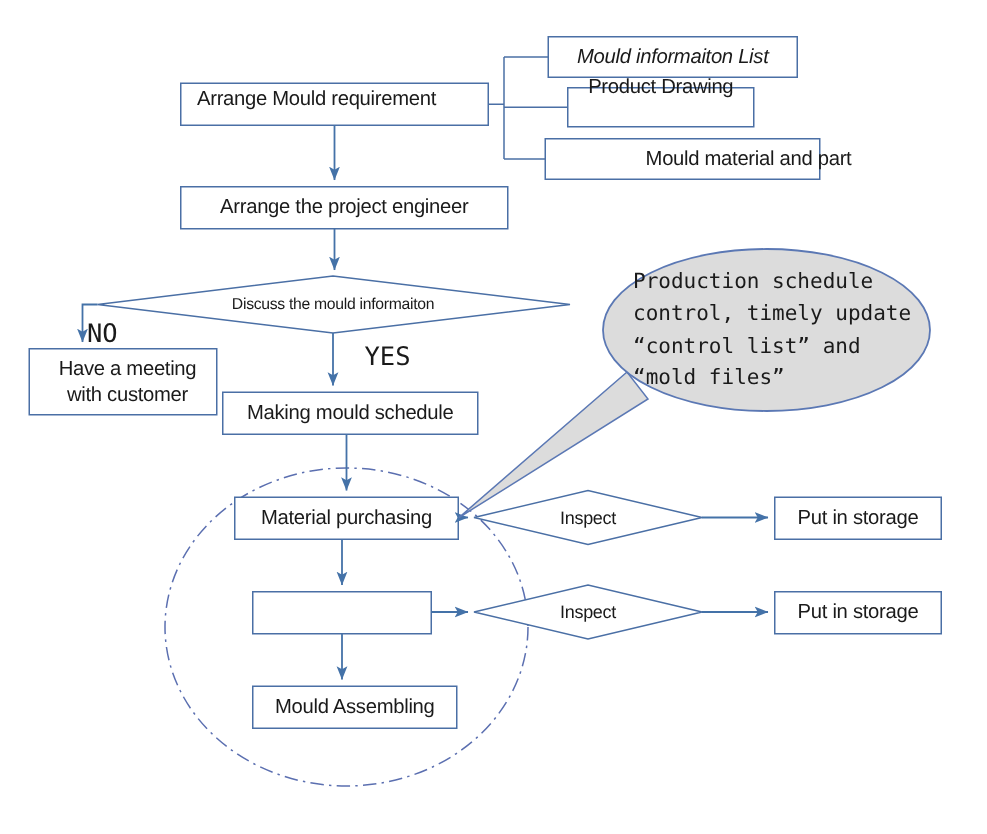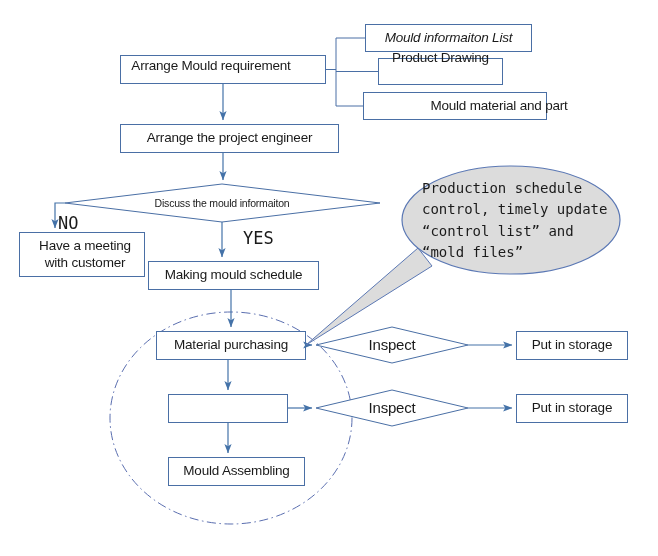--- a/index.html
+++ b/index.html
@@ -41,21 +41,21 @@
     color: #1a1a1a;
     font-family: "DejaVu Sans Mono", monospace;
     font-size: 17px;
     letter-spacing: 0px;
     pointer-events: none;
   }
   .diamond-label {
     font-size: 10.5px;
   }
   .inspect-label {
-    font-size: 15px;
+    font-size: 12px;
   }
   .callout-text {
     position: absolute;
     left: 422px;
     top: 178px;
     width: 190px;
     color: #1a1a1a;
     font-family: "DejaVu Sans Mono", monospace;
     font-size: 14px;
     line-height: 1.52;

